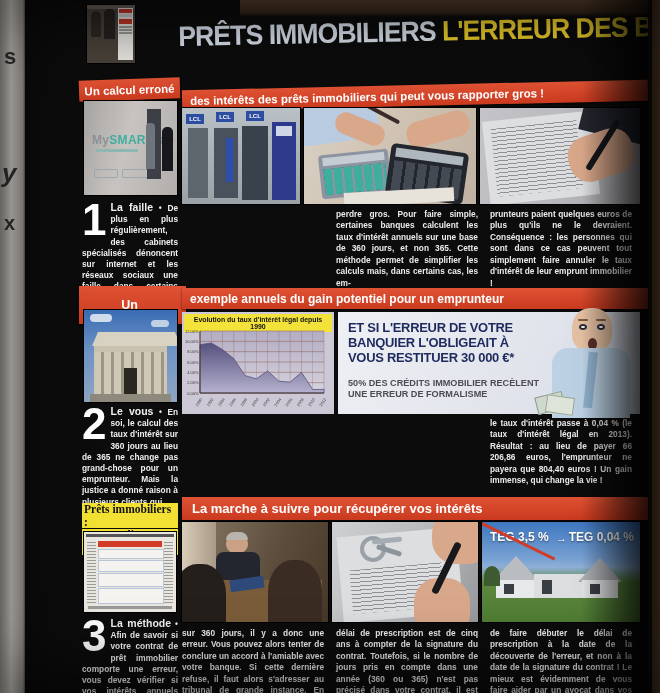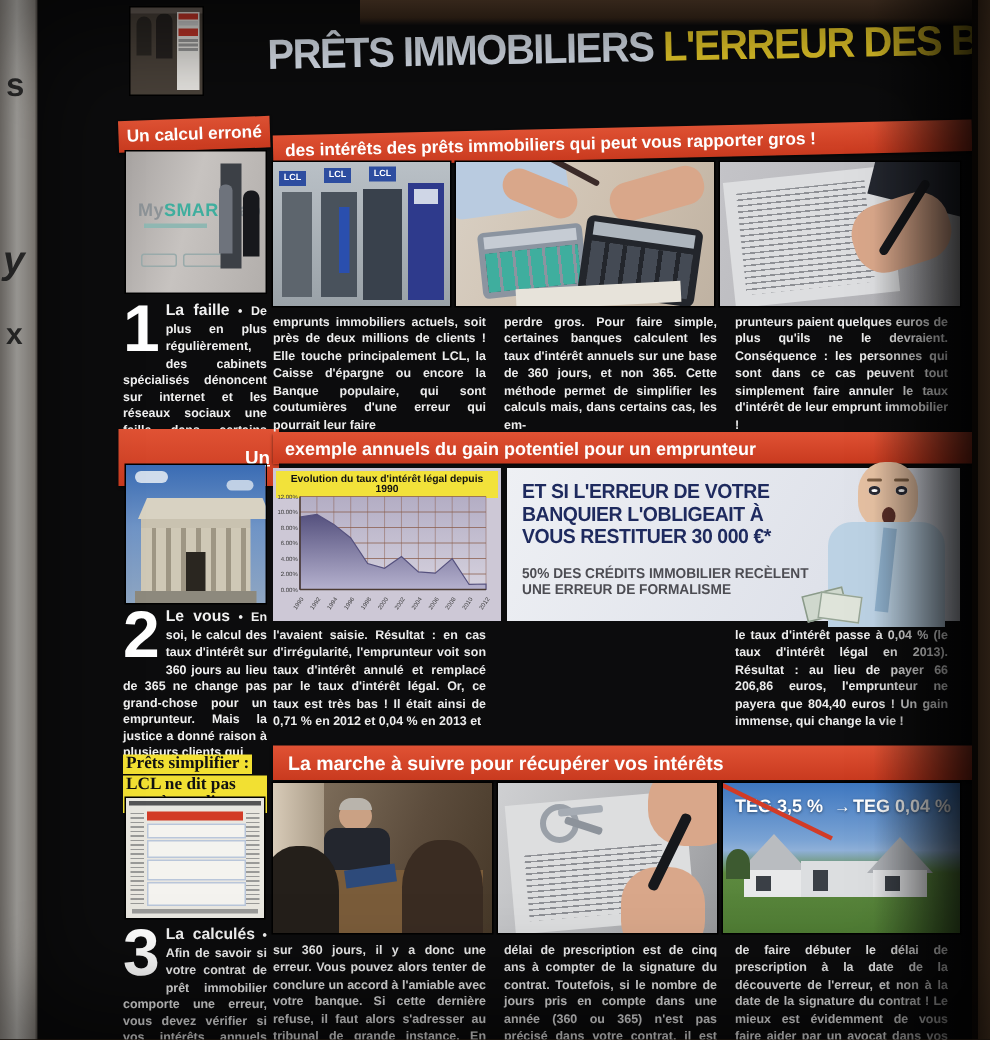--- a/index.html
+++ b/index.html
@@ -100,59 +100,59 @@
     <div style="position:absolute;right:16px;top:8px;width:14px;height:70px;background:#3c4046;"></div>
     <div style="position:absolute;right:22px;top:22px;width:9px;height:46px;background:#6e737c;border-radius:4px 4px 0 0;"></div>
     <div style="position:absolute;right:4px;top:26px;width:11px;height:44px;background:#17181c;border-radius:5px 5px 0 0;"></div>
   </div>
 
   <div class="side-text" style="top:200px;">
     <span class="num">1</span>
     <span class="lead">La faille</span><span> • De plus en plus régulièrement, des cabinets spécialisés dénoncent sur internet et les réseaux sociaux une faille dans certains crédits immobiliers. Cette faille concerne environ un quart des</span>
   </div>
 
-  <div class="banner" style="left:79px;top:286px;width:101px;height:38px;font-size:12.5px;justify-content:flex-end;padding-right:6px;text-decoration:underline;">
+  <div class="banner" style="left:79px;top:286px;width:101px;height:38px;font-size:12.5px;justify-content:center;padding-right:6px;text-decoration:underline;">
     <span>Un</span>
   </div>
 
   <div class="photo" style="left:84px;top:310px;width:93px;height:92px;background:linear-gradient(to bottom,#3a6cb4,#6f94c6 45%,#8fa6c2);">
     <div style="position:absolute;left:6px;top:4px;width:22px;height:8px;background:#e9eef5;border-radius:6px;opacity:.85;"></div>
     <div style="position:absolute;right:8px;top:10px;width:18px;height:7px;background:#dde6f0;border-radius:6px;opacity:.8;"></div>
     <div style="position:absolute;left:8px;top:22px;width:77px;height:0;border-left:6px solid transparent;border-right:6px solid transparent;border-bottom:14px solid #d8d2c2;"></div>
     <div style="position:absolute;left:10px;top:36px;width:73px;height:6px;background:#c9c2b0;"></div>
     <div style="position:absolute;left:10px;top:42px;width:73px;height:42px;background:repeating-linear-gradient(to right,#cfc8b6 0 7px,#9e9684 7px 10px);"></div>
     <div style="position:absolute;left:40px;top:58px;width:13px;height:26px;background:#2a2620;"></div>
     <div style="position:absolute;left:6px;top:84px;width:81px;height:8px;background:#8d897d;"></div>
   </div>
 
   <div class="side-text" style="top:404px;">
     <span class="num">2</span>
     <span class="lead">Le vous</span><span> • En soi, le calcul des taux d'intérêt sur 360 jours au lieu de 365 ne change pas grand-chose pour un emprunteur. Mais la justice a donné raison à plusieurs clients qui</span>
   </div>
 
   <div class="hl-wrap">
-    <span>Prêts simplifier :</span>
+    <span>Prêts immobiliers :</span>
     <span>LCL ne dit pas tout à ses clients</span>
   </div>
 
   <div class="clip">
     <div style="position:absolute;left:2px;top:2px;width:88px;height:3px;background:#555;"></div>
     <div style="position:absolute;left:14px;top:9px;width:64px;height:6px;background:#d23b26;"></div>
     <div style="position:absolute;left:14px;top:17px;width:64px;height:8px;border:1px solid #b9c6da;background:#f4f3ef;"></div>
     <div style="position:absolute;left:14px;top:28px;width:64px;height:10px;border:1px solid #b9c6da;background:#f4f3ef;"></div>
     <div style="position:absolute;left:14px;top:41px;width:64px;height:12px;border:1px solid #b9c6da;background:#f4f3ef;"></div>
     <div style="position:absolute;left:14px;top:56px;width:64px;height:14px;border:1px solid #b9c6da;background:#f4f3ef;"></div>
     <div class="lines" style="left:3px;top:10px;width:9px;height:62px;"></div>
     <div class="lines" style="right:3px;top:10px;width:9px;height:62px;"></div>
     <div style="position:absolute;left:4px;top:74px;width:84px;height:3px;background:#9a9a98;"></div>
   </div>
 
   <div class="side-text" style="top:616px;">
     <span class="num">3</span>
-    <span class="lead">La calculés</span><span> • Afin de savoir si votre contrat de prêt immobilier comporte une erreur, vous devez vérifier si vos intérêts annuels sont calculés sur 360 jours ou 365. S'ils sont calculés</span>
+    <span class="lead">La méthode</span><span> • Afin de savoir si votre contrat de prêt immobilier comporte une erreur, vous devez vérifier si vos intérêts annuels sont calculés sur 360 jours ou 365. S'ils sont calculés</span>
   </div>
 
   <div class="banner" style="left:182px;top:85px;width:458px;height:21px;font-size:11.5px;padding-left:8px;transform:rotate(-1.3deg);">
     <span>des intérêts des prêts immobiliers qui peut vous rapporter gros !</span>
   </div>
 
   <div class="photo" style="left:182px;top:108px;width:118px;height:96px;background:linear-gradient(to bottom,#b9c0c6,#9aa2a8);">
     <div style="position:absolute;left:4px;top:6px;width:18px;height:10px;background:#2d4da0;color:#fff;font-size:6px;font-weight:bold;text-align:center;line-height:10px;"><span>LCL</span></div>
     <div style="position:absolute;left:34px;top:4px;width:18px;height:10px;background:#2d4da0;color:#fff;font-size:6px;font-weight:bold;text-align:center;line-height:10px;"><span>LCL</span></div>
     <div style="position:absolute;left:64px;top:3px;width:18px;height:10px;background:#2d4da0;color:#fff;font-size:6px;font-weight:bold;text-align:center;line-height:10px;"><span>LCL</span></div>
@@ -183,21 +183,20 @@
 
   <div class="photo" style="left:480px;top:108px;width:160px;height:96px;background:linear-gradient(115deg,#c4c4c8,#aeaeb2);">
     <div style="position:absolute;left:6px;top:8px;width:110px;height:84px;background:#dddee0;transform:rotate(-6deg);">
       <div class="textlines" style="position:absolute;left:8px;top:8px;width:86px;height:68px;"></div>
     </div>
     <div style="position:absolute;right:-12px;top:-10px;width:70px;height:40px;background:#23262e;transform:rotate(14deg);"></div>
     <div style="position:absolute;right:6px;top:24px;width:66px;height:46px;border-radius:20px;transform:rotate(-18deg);" class="flesh"></div>
     <div style="position:absolute;right:34px;top:8px;width:6px;height:58px;background:#16181c;transform:rotate(32deg);border-radius:3px;"></div>
   </div>
 
-  <div class="col" style="left:182px;top:209px;">emprunts immobiliers actuels, soit près de deux millions de clients ! Elle touche principalement LCL, la Caisse d'épargne ou encore la Banque populaire, qui sont coutumières d'une erreur qui pourrait leur faire</div>
   <div class="col" style="left:336px;top:209px;">perdre gros. Pour faire simple, certaines banques calculent les taux d'intérêt annuels sur une base de 360 jours, et non 365. Cette méthode permet de simplifier les calculs mais, dans certains cas, les em-</div>
   <div class="col" style="left:490px;top:209px;">prunteurs paient quelques euros de plus qu'ils ne le devraient. Conséquence : les personnes qui sont dans ce cas peuvent tout simplement faire annuler le taux d'intérêt de leur emprunt immobilier !</div>
 
   <div class="banner" style="left:182px;top:288px;width:458px;height:21px;font-size:12px;padding-left:8px;">
     <span>exemple annuels du gain potentiel pour un emprunteur</span>
   </div>
 
   <div class="chart">
     <div class="chart-title">Evolution du taux d'intérêt légal depuis 1990</div>
     <svg id="rate-chart-svg" viewBox="0 0 152 86" style="position:absolute;left:0;top:15px;width:152px;height:86px;">
@@ -268,21 +267,20 @@
         <div style="position:absolute;left:16px;top:30px;width:9px;height:12px;border-radius:50%;background:#5a2f28;"></div>
       </div>
       <div style="position:absolute;right:10px;top:42px;width:78px;height:70px;border-radius:16px 16px 0 0;background:#bcd2e4;">
         <div style="position:absolute;left:34px;top:4px;width:9px;height:56px;background:#8fb0cc;transform:rotate(6deg);"></div>
       </div>
       <div style="position:absolute;left:6px;bottom:2px;width:26px;height:16px;background:#cfd8cd;border:1px solid #8a9a8a;transform:rotate(-14deg);"></div>
       <div style="position:absolute;left:16px;bottom:0;width:26px;height:16px;background:#dfe4da;border:1px solid #97a697;transform:rotate(8deg);"></div>
     </div>
   </div>
 
-  <div class="col" style="left:182px;top:418px;">l'avaient saisie. Résultat : en cas d'irrégularité, l'emprunteur voit son taux d'intérêt annulé et remplacé par le taux d'intérêt légal. Or, ce taux est très bas ! Il était ainsi de 0,71 % en 2012 et 0,04 % en 2013 et</div>
   <div class="col" style="left:490px;top:418px;">le taux d'intérêt passe à 0,04 % (le taux d'intérêt légal en 2013). Résultat : au lieu de payer 66 206,86 euros, l'emprunteur ne payera que 804,40 euros ! Un gain immense, qui change la vie !</div>
 
   <div class="banner" style="left:182px;top:497px;width:458px;height:23px;font-size:13px;padding-left:10px;">
     <span>La marche à suivre pour récupérer vos intérêts</span>
   </div>
 
   <div class="photo" style="left:182px;top:522px;width:146px;height:100px;background:linear-gradient(110deg,#8a7a66,#5c4c3c 60%,#463828);">
     <div style="position:absolute;left:0;top:0;width:34px;height:70px;background:linear-gradient(to right,#d8cbb8,#a89a86);"></div>
     <div style="position:absolute;left:44px;top:12px;width:22px;height:20px;border-radius:50%;background:#caa184;"></div>
     <div style="position:absolute;left:44px;top:10px;width:22px;height:8px;border-radius:10px 10px 0 0;background:#b9b4ac;"></div>

